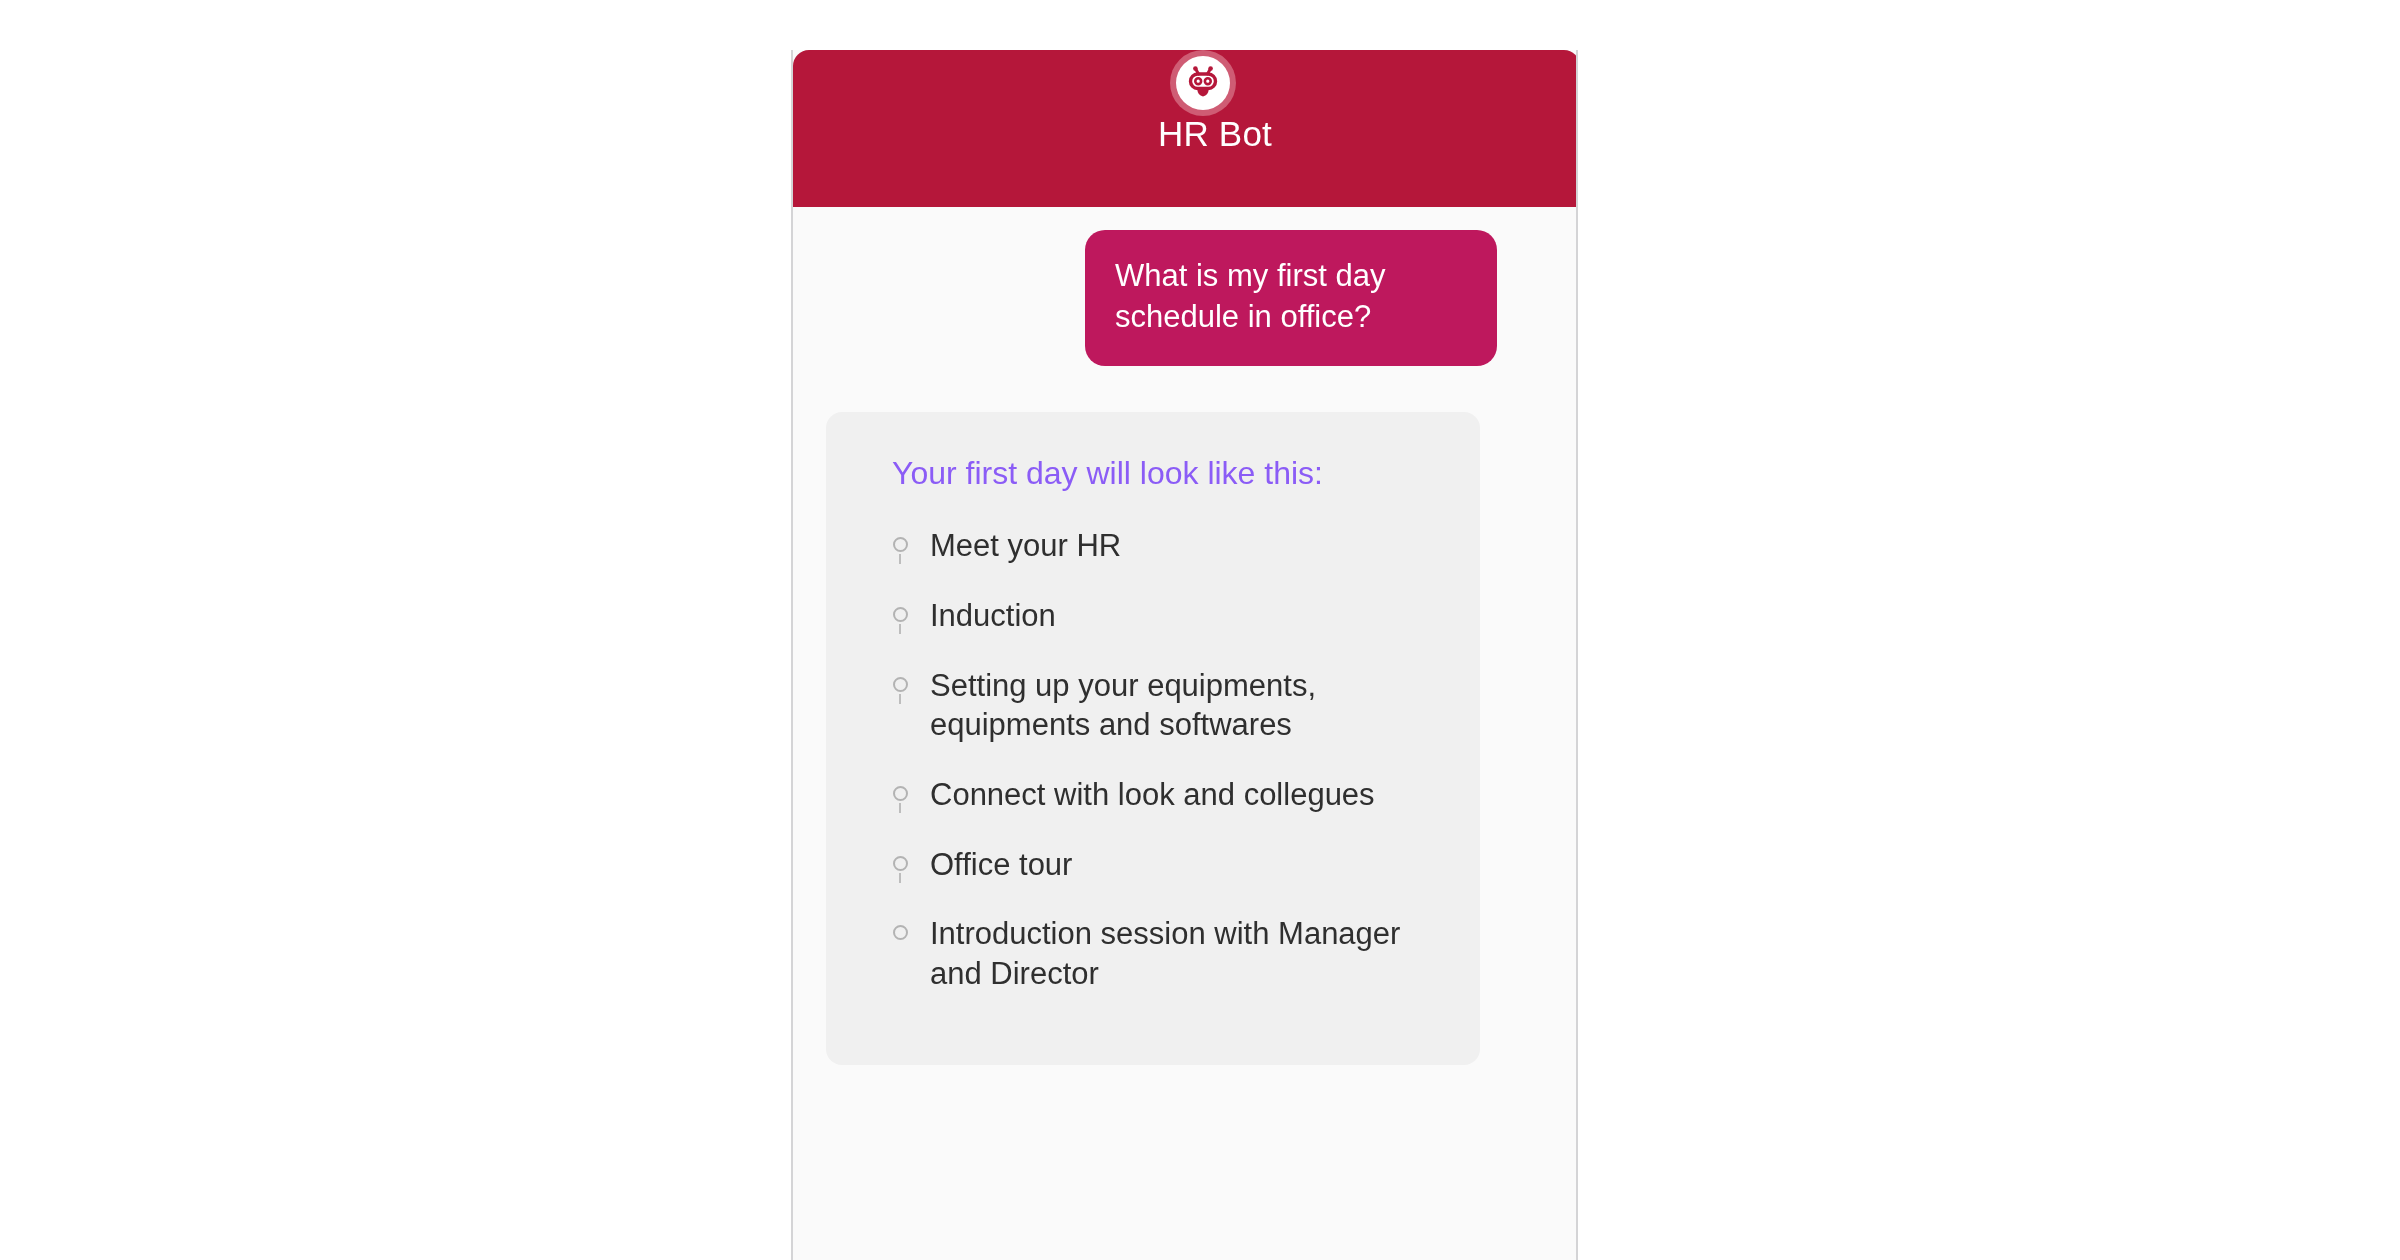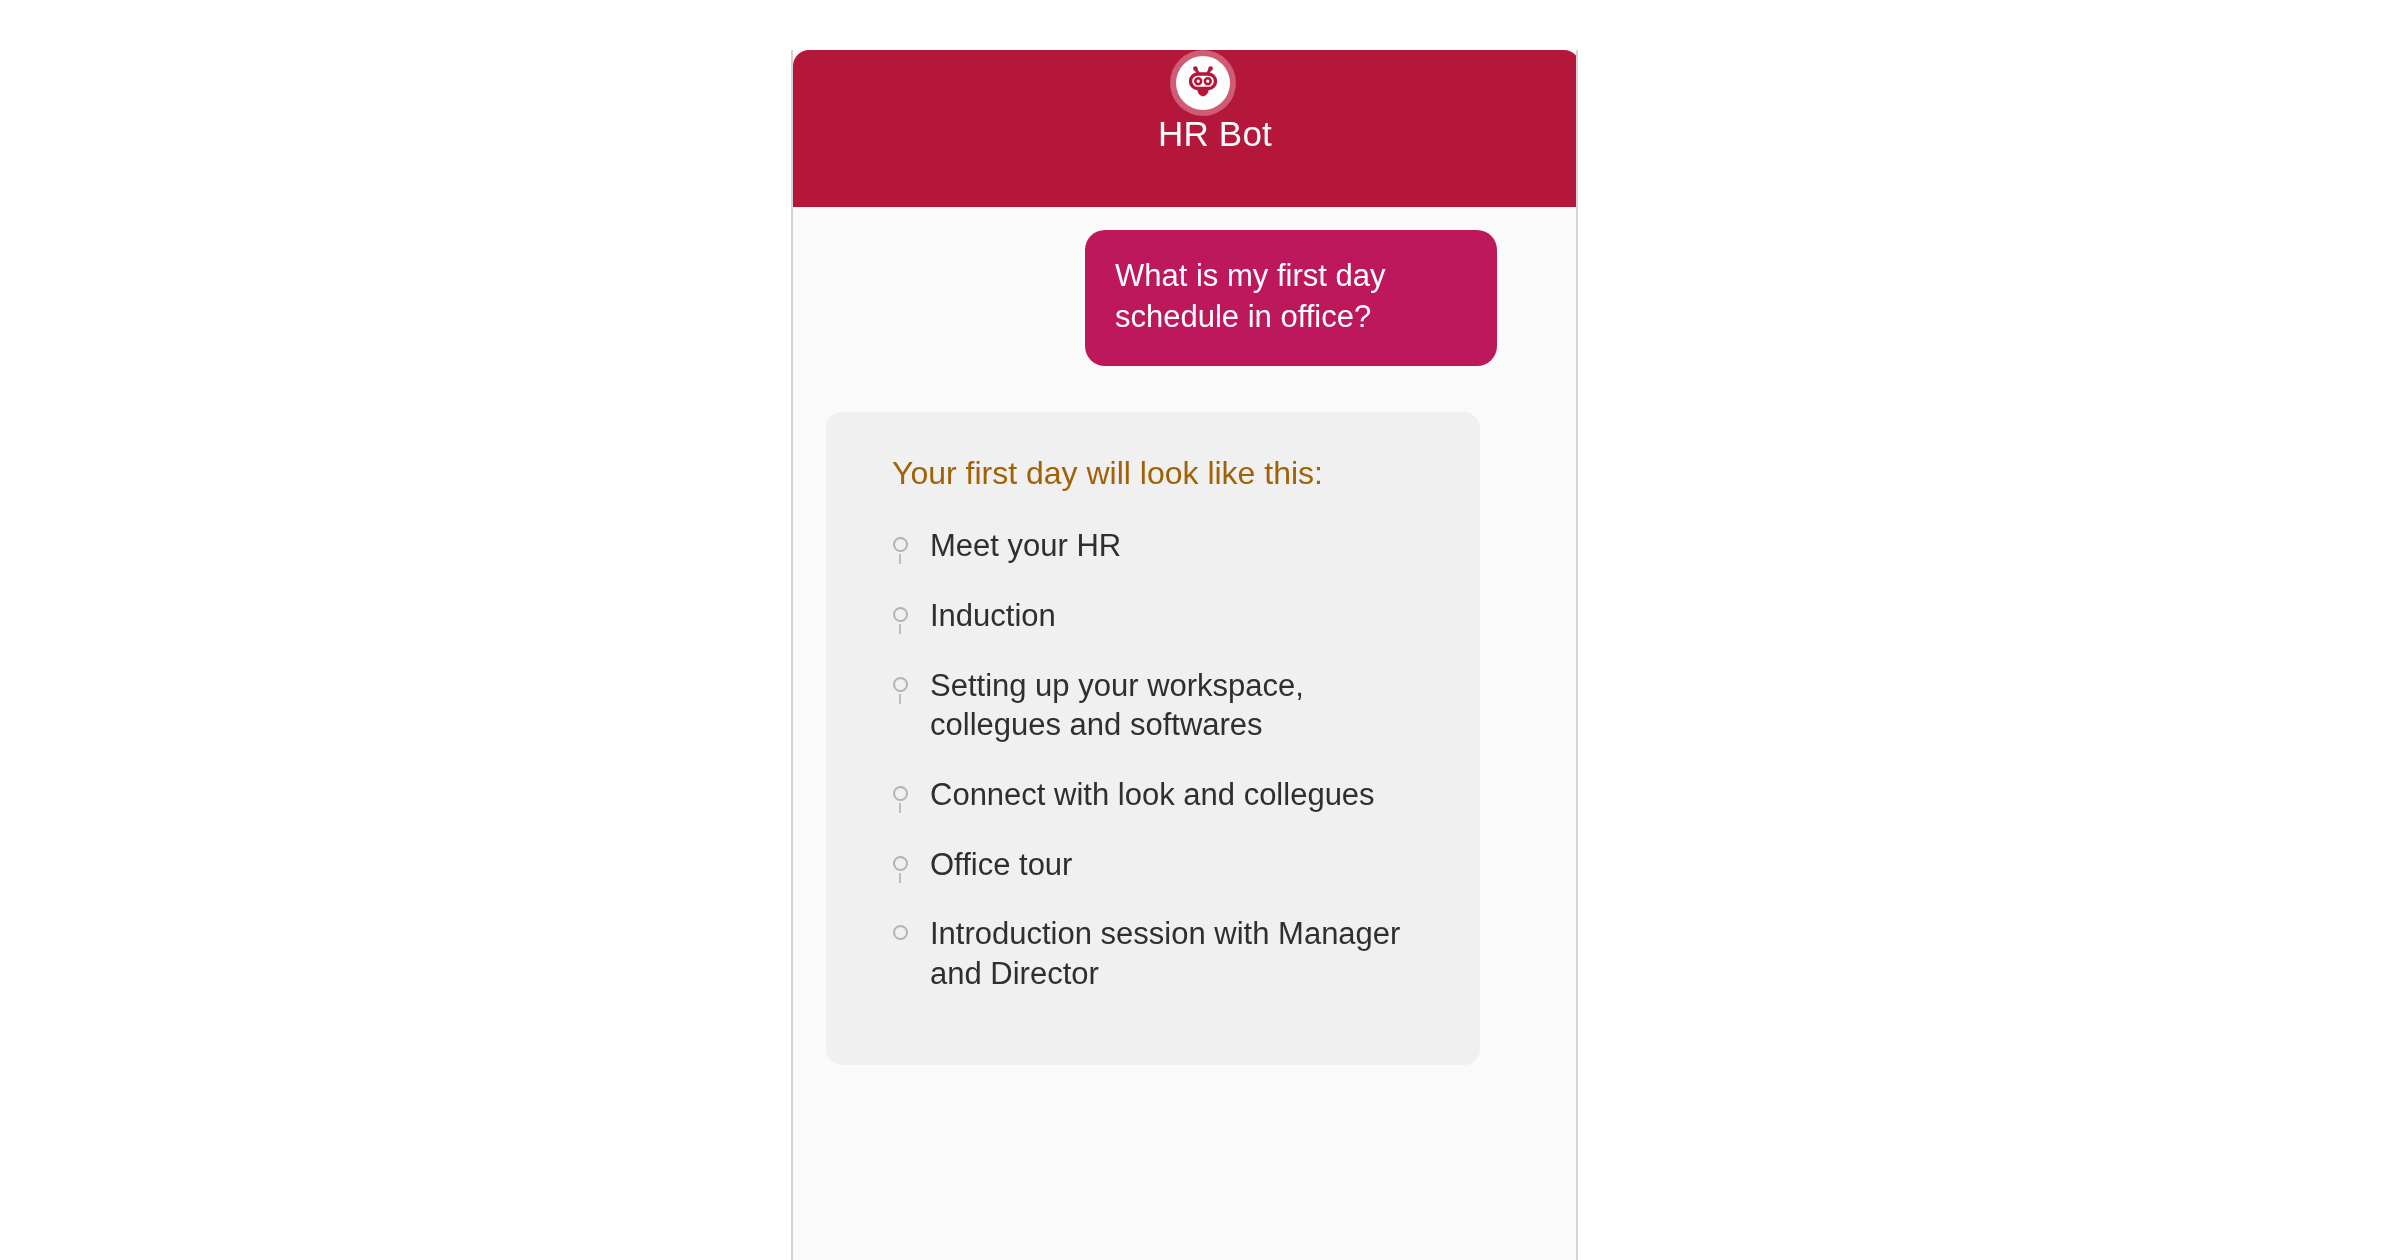--- a/index.html
+++ b/index.html
@@ -116,21 +116,21 @@
     left: 33px;
     width: 654px;
     background: #f0f0f0;
     border-radius: 16px;
     padding: 42px 40px 56px 40px;
     box-sizing: border-box;
   }
 
   .bot-intro {
     font-size: 32px;
-    color: #a16207;
+    color: #8b5cf6;
     line-height: 1.2;
     margin: 0 0 34px 26px;
   }
 
   
   .timeline {
     position: relative;
     margin: 15px;
     padding: 0;
     list-style: none;
@@ -239,21 +239,21 @@
             <span class="tl-marker">
               <span class="tl-dot"></span>
             </span>
             <span class="tl-text">Induction</span>
           </li>
 
           <li class="tl-item">
             <span class="tl-marker">
               <span class="tl-dot"></span>
             </span>
-            <span class="tl-text">Setting up your workspace, collegues and softwares</span>
+            <span class="tl-text">Setting up your equipments, equipments and softwares</span>
           </li>
 
           <li class="tl-item">
             <span class="tl-marker">
               <span class="tl-dot"></span>
             </span>
             <span class="tl-text">Connect with look and collegues</span>
           </li>
 
           <li class="tl-item">

